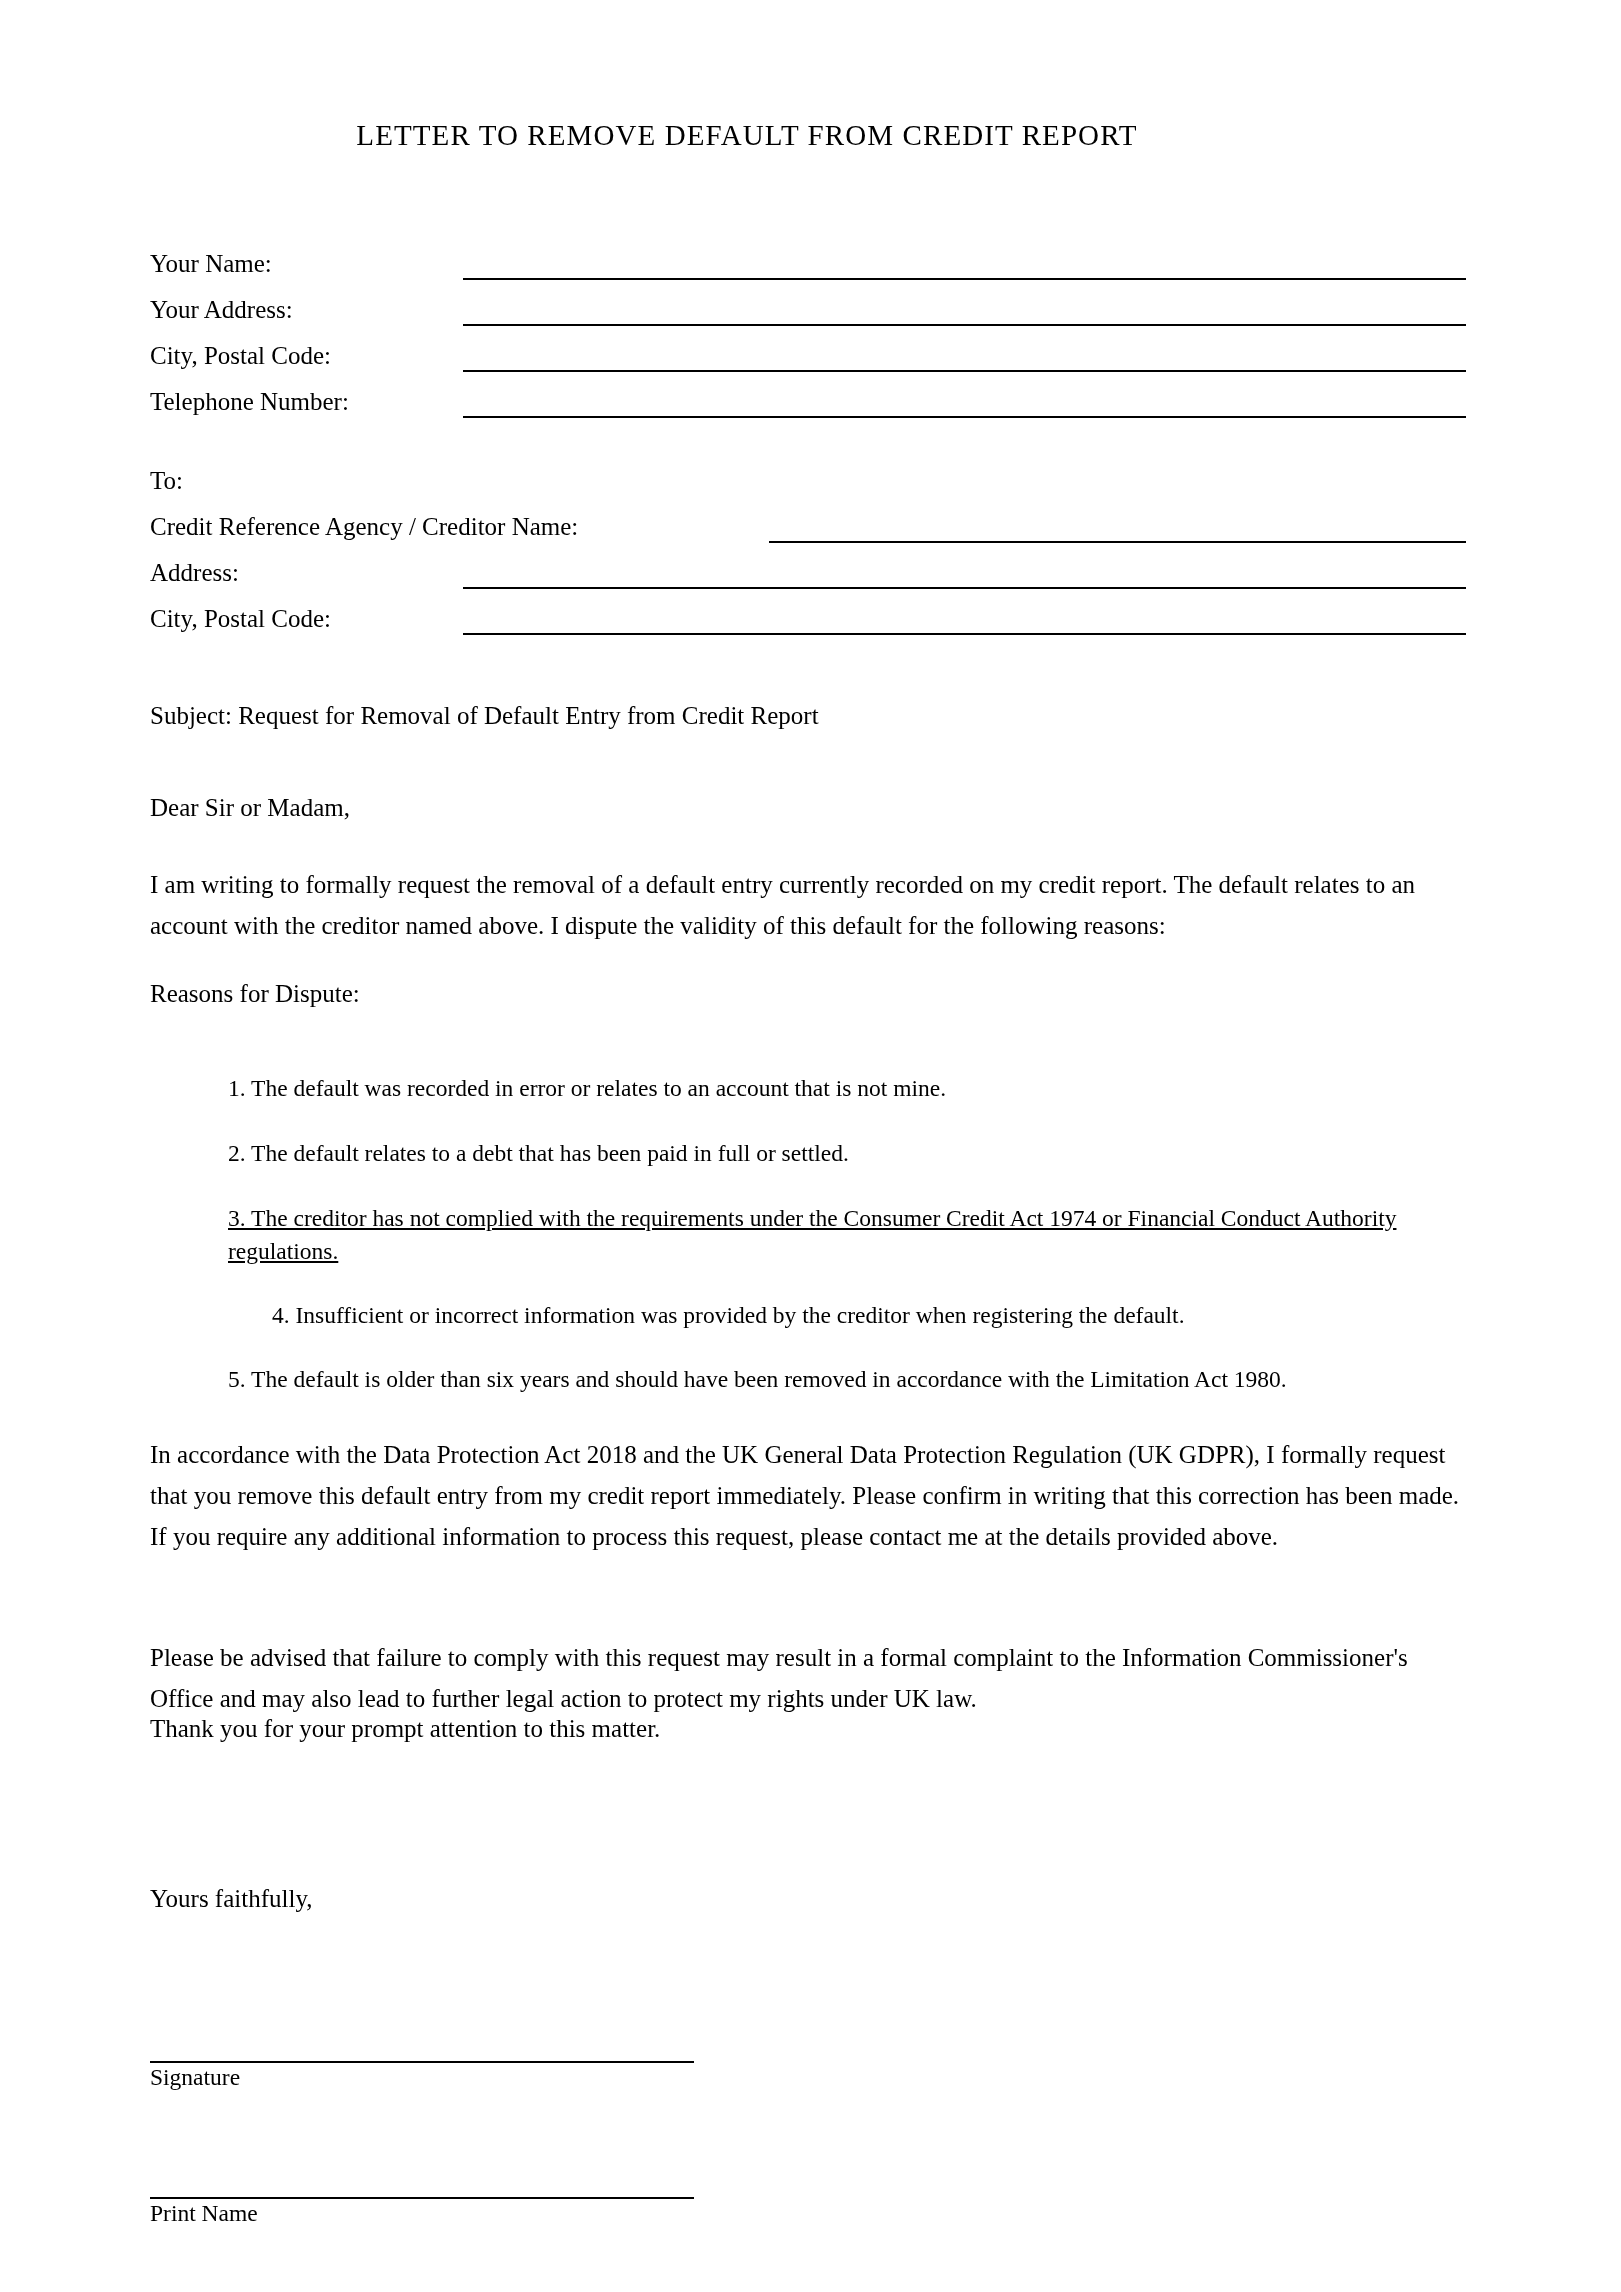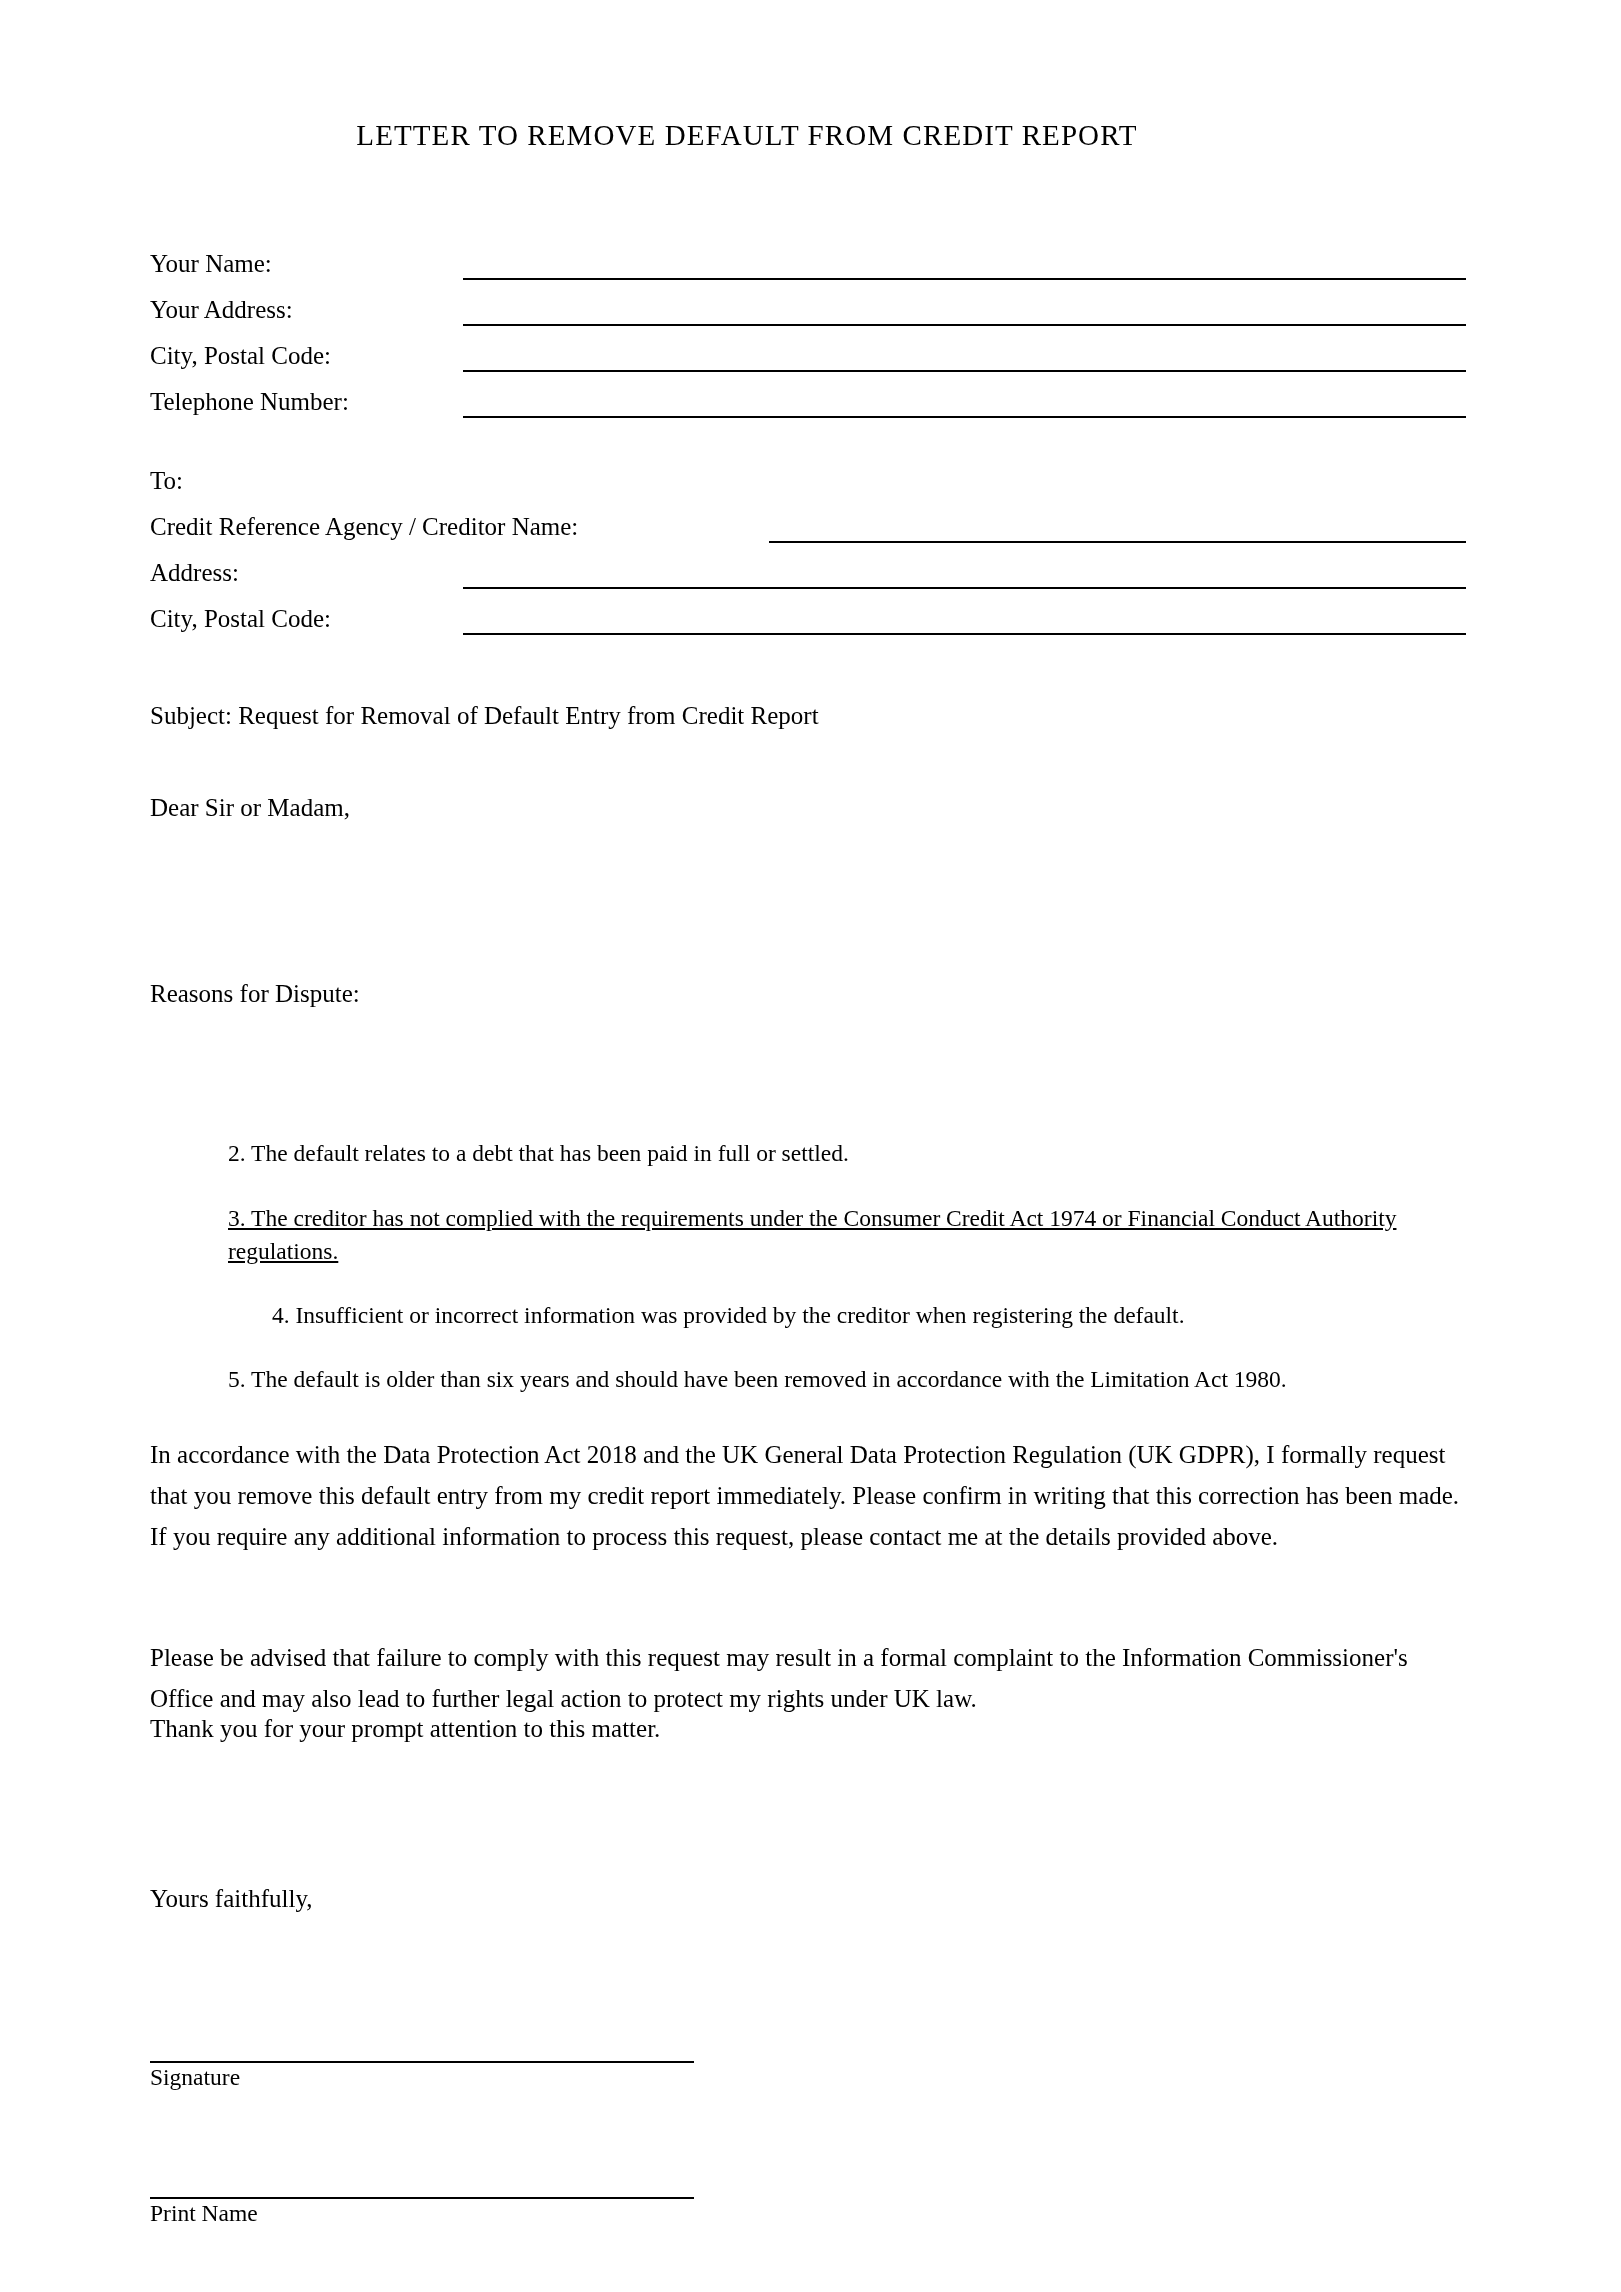--- a/index.html
+++ b/index.html
@@ -147,23 +147,25 @@
       <span class="field-label">City, Postal Code:</span>
       <span class="field-rule" style="left:313px; right:6.9px; top:31px;"></span>
     </div>
 
   </div>
 
   <div class="para" style="top:695px;">Subject: Request for Removal of Default Entry from Credit Report</div>
 
   <div class="para" style="top:787px;">Dear Sir or Madam,</div>
 
+  <div class="para" style="top:864px;">I am writing to formally request the removal of a default entry currently recorded on my credit report. The default relates to an account with the creditor named above. I dispute the validity of this default for the following reasons:</div>
 
   <div class="reasons-heading" style="top:977px;text-align:center;">Reasons for Dispute:</div>
 
+  <div class="reason-item" style="top:1072px;">1. The default was recorded in error or relates to an account that is not mine.</div>
 
   <div class="reason-item" style="top:1137px;">2. The default relates to a debt that has been paid in full or settled.</div>
 
   <div class="reason-item" style="top:1202px;text-decoration:underline;">3. The creditor has not complied with the requirements under the Consumer Credit Act 1974 or Financial Conduct Authority regulations.</div>
 
   <div class="reason-item" style="top:1299px;margin-left:44px;">4. Insufficient or incorrect information was provided by the creditor when registering the default.</div>
 
   <div class="reason-item" style="top:1363px;">5. The default is older than six years and should have been removed in accordance with the Limitation Act 1980.</div>
 
   <div class="para" style="top:1434px;">In accordance with the Data Protection Act 2018 and the UK General Data Protection Regulation (UK GDPR), I formally request that you remove this default entry from my credit report immediately. Please confirm in writing that this correction has been made. If you require any additional information to process this request, please contact me at the details provided above.</div>

